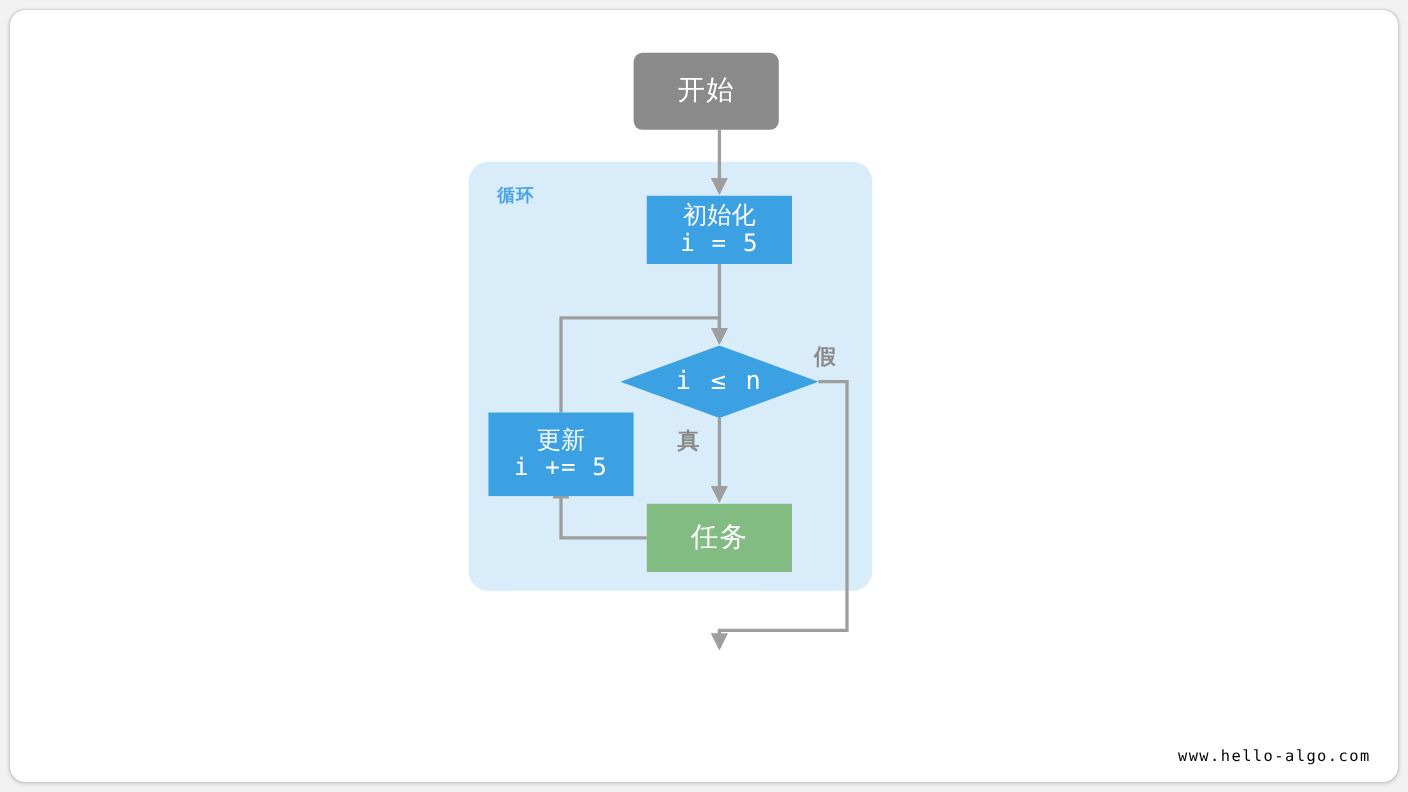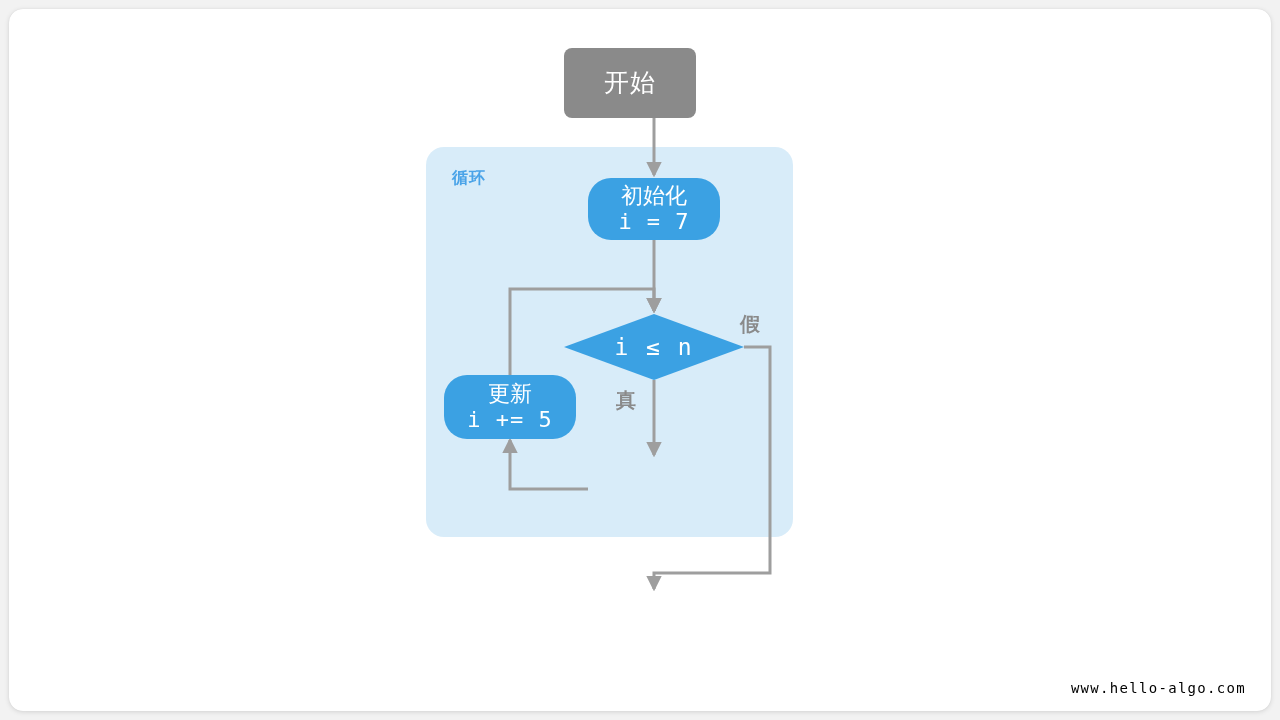--- a/index.html
+++ b/index.html
@@ -17,21 +17,20 @@
   }
   #stage{position:absolute;left:0;top:0;width:1280px;height:720px;}
 
   svg.edges{position:absolute;left:0;top:0;width:1280px;height:720px;overflow:visible;}
 
   .node{
     position:absolute;display:flex;flex-direction:column;
     align-items:center;justify-content:center;
     color:#ffffff;text-align:center;line-height:1.18;
     box-sizing:border-box;
-    border-radius:23px;
   }
   .node .l1{display:block;}
   .node .l2{display:block;}
 
   .terminal{
     background:#8a8a8a;border-radius:8px;
     font-size:25px;letter-spacing:1px;
   }
   .process{
     background:#3ba1e3;
@@ -47,23 +46,23 @@
 
   #loopbox{
     position:absolute;left:426px;top:147px;width:367px;height:390px;
     background:#d8ecf9;border-radius:18px;
   }
   #looplabel{
     position:absolute;left:452px;top:168px;
     color:#4aa3e8;font-size:16px;font-weight:bold;letter-spacing:1px;
   }
 
-  #n-start{left:564px;top:48px;width:132px;height:70px;}
+  #n-start{left:576px;top:48px;width:132px;height:70px;}
   #n-init{left:588px;top:178px;width:132px;height:62px;}
-  #n-update{left:444px;top:375px;width:132px;height:64px;}
+  #n-update{left:444px;top:375px;width:132px;height:76px;}
   #n-task{left:588px;top:458px;width:132px;height:62px;}
   #n-end{left:588px;top:592px;width:132px;height:64px;}
 
   #diamond{
     position:absolute;left:564px;top:314px;width:180px;height:66px;
   }
   #diamond .shape{
     position:absolute;left:0;top:0;width:180px;height:66px;
     background:#3ba1e3;
     clip-path:polygon(50% 0%,100% 50%,50% 100%,0% 50%);
@@ -112,32 +111,35 @@
       <path d="M 744 347 L 770 347 L 770 573 L 654 573 L 654 589"></path>
     </g>
   </svg>
 
   <div class="node terminal" id="n-start">
     <span class="l1">开始</span>
   </div>
 
   <div class="node process" id="n-init">
     <span class="l1">初始化</span>
-    <span class="l2 mono">i = 7</span>
+    <span class="l2 mono">i = 5</span>
   </div>
 
   <div id="diamond">
     <div class="shape"></div>
     <div class="txt">i ≤ n</div>
   </div>
 
   <div class="node process" id="n-update">
     <span class="l1">更新</span>
     <span class="l2 mono">i += 5</span>
   </div>
 
+  <div class="node task" id="n-task">
+    <span class="l1">任务</span>
+  </div>
 
 
   <div class="edgelabel" id="lbl-true">真</div>
   <div class="edgelabel" id="lbl-false">假</div>
 
   <div id="watermark">www.hello-algo.com</div>
 </div>
 
 </body></html>

